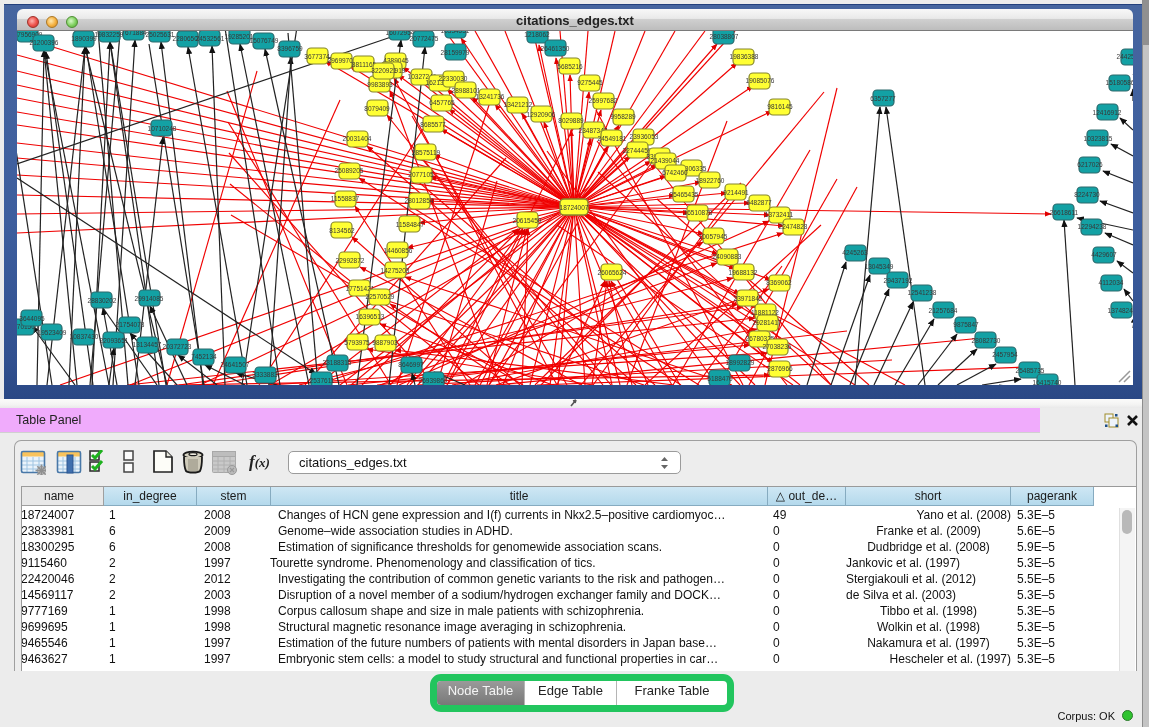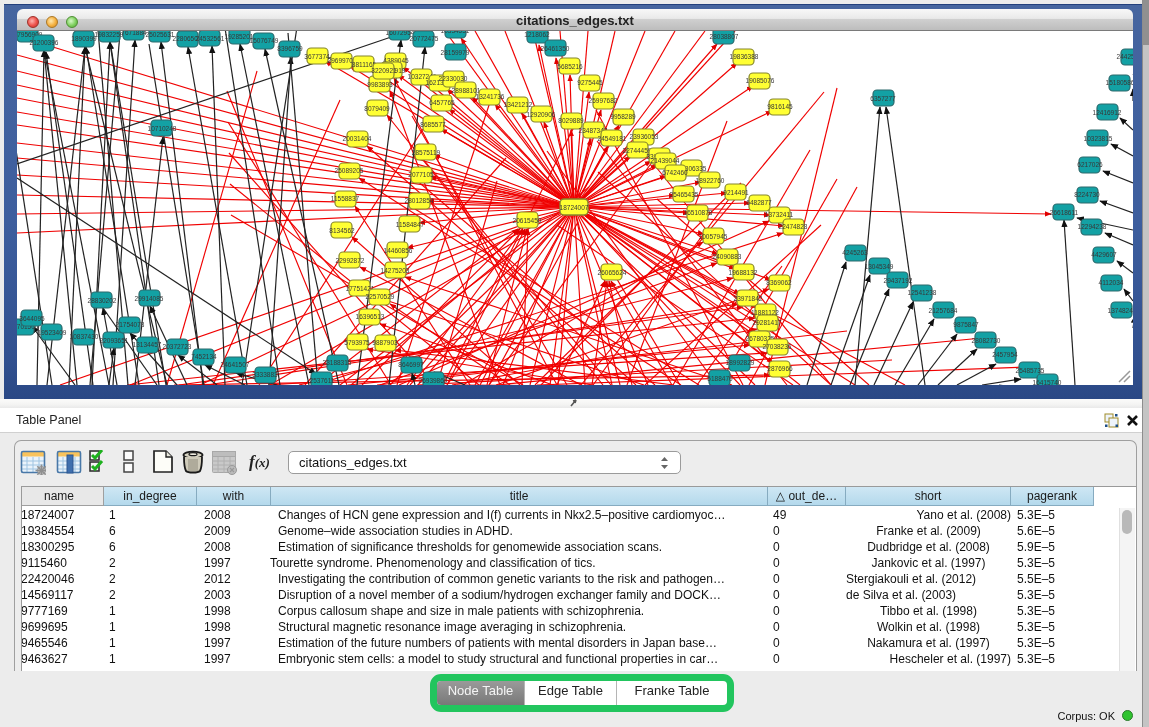--- a/index.html
+++ b/index.html
@@ -5,21 +5,21 @@
 *{margin:0;padding:0;box-sizing:border-box}
 html,body{width:1149px;height:727px;overflow:hidden}
 body{font-family:"Liberation Sans",sans-serif;background:#ececec;position:relative}
 #frame{position:absolute;left:4px;top:4px;width:1142px;height:395px;background:linear-gradient(180deg,#46659f 0%,#3d5e9e 55%,#31508f 90%,#2a4885 100%);border-top:1px solid #23407c;}
 #titlebar{position:absolute;left:17px;top:9px;width:1116px;height:22px;border-radius:6px 6px 0 0;background:linear-gradient(180deg,#f8f8f8 0%,#e9e9e9 45%,#cfcfcf 50%,#bdbdbd 100%);border-bottom:1px solid #7a7a7a;}
 .tl{position:absolute;top:7px;width:12px;height:12px;border-radius:50%;}
 #title{position:absolute;top:4px;left:0;width:100%;text-align:center;font-size:13px;font-weight:bold;color:#222}
 #canvas{position:absolute;left:17px;top:31px;width:1116px;height:354px;background:#fff;overflow:hidden}
 #grip{position:absolute;right:2px;bottom:2px;width:14px;height:14px}
 #divider{position:absolute;left:0;top:399px;width:1149px;height:9px;background:linear-gradient(180deg,#fbfbfa 0%,#f4f4f3 60%,#e9e9e9 100%)}
-#tpbar{position:absolute;left:0;top:408px;width:1149px;height:25px;background:#ffffff;border-bottom:1px solid #d0d0d0}
+#tpbar{position:absolute;left:0;top:408px;width:1040px;height:25px;background:#f0abfc;border-bottom:1px solid #d0d0d0}
 #tpbar .t{position:absolute;left:16px;top:5px;font-size:12.5px;color:#222}
 #panelbg{position:absolute;left:0;top:434px;width:1142px;height:293px;background:#ececec}
 #panel{position:absolute;left:14px;top:440px;width:1123px;height:231px;background:#ededed;border:1px solid #9f9f9f;border-radius:7px 7px 0 0;border-bottom:none}
 #tablewrap{position:absolute;left:6px;top:45px;width:1116px;height:185px;background:#fff;border:1px solid #9a9a9a;border-bottom:none;overflow:hidden}
 .hd{position:absolute;top:0;height:19px;background:linear-gradient(180deg,#cfe7f4,#b4d9ec);border-right:1px solid #86abc0;font-size:12px;color:#1a1a1a;text-align:center;line-height:19px;border-bottom:1px solid #86abc0}
 .hd.gray{background:#e8e8e8;border-right:1px solid #9f9f9f;border-bottom:1px solid #9f9f9f}
 .row{position:absolute;width:100%;height:16px;font-size:12px;color:#111;white-space:nowrap}
 .row span{position:absolute;top:1px}
 #vscroll{position:absolute;right:1px;top:21px;width:16px;height:163px;background:#f4f4f4;border-left:1px solid #e0e0e0}
 #vthumb{position:absolute;left:2px;top:2px;width:10px;height:24px;border-radius:5px;background:#b9b9b9}
@@ -916,36 +916,36 @@
     </div>
   <div id="combo">citations_edges.txt
     <svg width="9" height="14" style="position:absolute;right:11px;top:4px">
         <path d="M1,5 L4.5,1 L8,5 z" fill="#666"></path>
         <path d="M1,9 L4.5,13 L8,9 z" fill="#666"></path>
       </svg>
   </div>
   <div id="tablewrap">
     <div class="hd gray" style="left:-7px;width:89px">name</div>
       <div class="hd" style="left:82px;width:93px">in_degree</div>
-      <div class="hd" style="left:175px;width:74px">with</div>
+      <div class="hd" style="left:175px;width:74px">stem</div>
       <div class="hd" style="left:249px;width:497px">title</div>
       <div class="hd" style="left:746px;width:78px">△ out_de…</div>
       <div class="hd" style="left:824px;width:165px">short</div>
       <div class="hd" style="left:989px;width:83px">pagerank</div>
       <div class="row" style="top:20.0px">
         <span style="left:-1px">18724007</span>
         <span style="left:87px">1</span>
         <span style="left:182px">2008</span>
         <span style="left:256px">Changes of HCN gene expression and I(f) currents in Nkx2.5–positive cardiomyoc…</span>
         <span style="left:751px">49</span>
         <span style="left:824px;width:165px;text-align:right">Yano et al. (2008)</span>
         <span style="left:995px">5.3E–5</span>
       </div>
       <div class="row" style="top:36.0px">
-        <span style="left:-1px">19384554</span>
+        <span style="left:-1px">23833981</span>
         <span style="left:87px">6</span>
         <span style="left:182px">2009</span>
         <span style="left:256px">Genome–wide association studies in ADHD.</span>
         <span style="left:751px">0</span>
         <span style="left:824px;width:165px;text-align:center">Franke et al. (2009)</span>
         <span style="left:995px">5.6E–5</span>
       </div>
       <div class="row" style="top:52.0px">
         <span style="left:-1px">18300295</span>
         <span style="left:87px">6</span>
@@ -954,21 +954,21 @@
         <span style="left:751px">0</span>
         <span style="left:824px;width:165px;text-align:center">Dudbridge et al. (2008)</span>
         <span style="left:995px">5.9E–5</span>
       </div>
       <div class="row" style="top:68.0px">
         <span style="left:-1px">9115460</span>
         <span style="left:87px">2</span>
         <span style="left:182px">1997</span>
         <span style="left:248px">Tourette syndrome. Phenomenology and classification of tics.</span>
         <span style="left:751px">0</span>
-        <span style="left:824px;width:165px;text-align:center">Jankovic et al. (1997)</span>
+        <span style="left:824px;width:165px;text-align:left">Jankovic et al. (1997)</span>
         <span style="left:995px">5.3E–5</span>
       </div>
       <div class="row" style="top:84.0px">
         <span style="left:-1px">22420046</span>
         <span style="left:87px">2</span>
         <span style="left:182px">2012</span>
         <span style="left:256px">Investigating the contribution of common genetic variants to the risk and pathogen…</span>
         <span style="left:751px">0</span>
         <span style="left:824px;width:165px;">Stergiakouli et al. (2012)</span>
         <span style="left:995px">5.5E–5</span>

